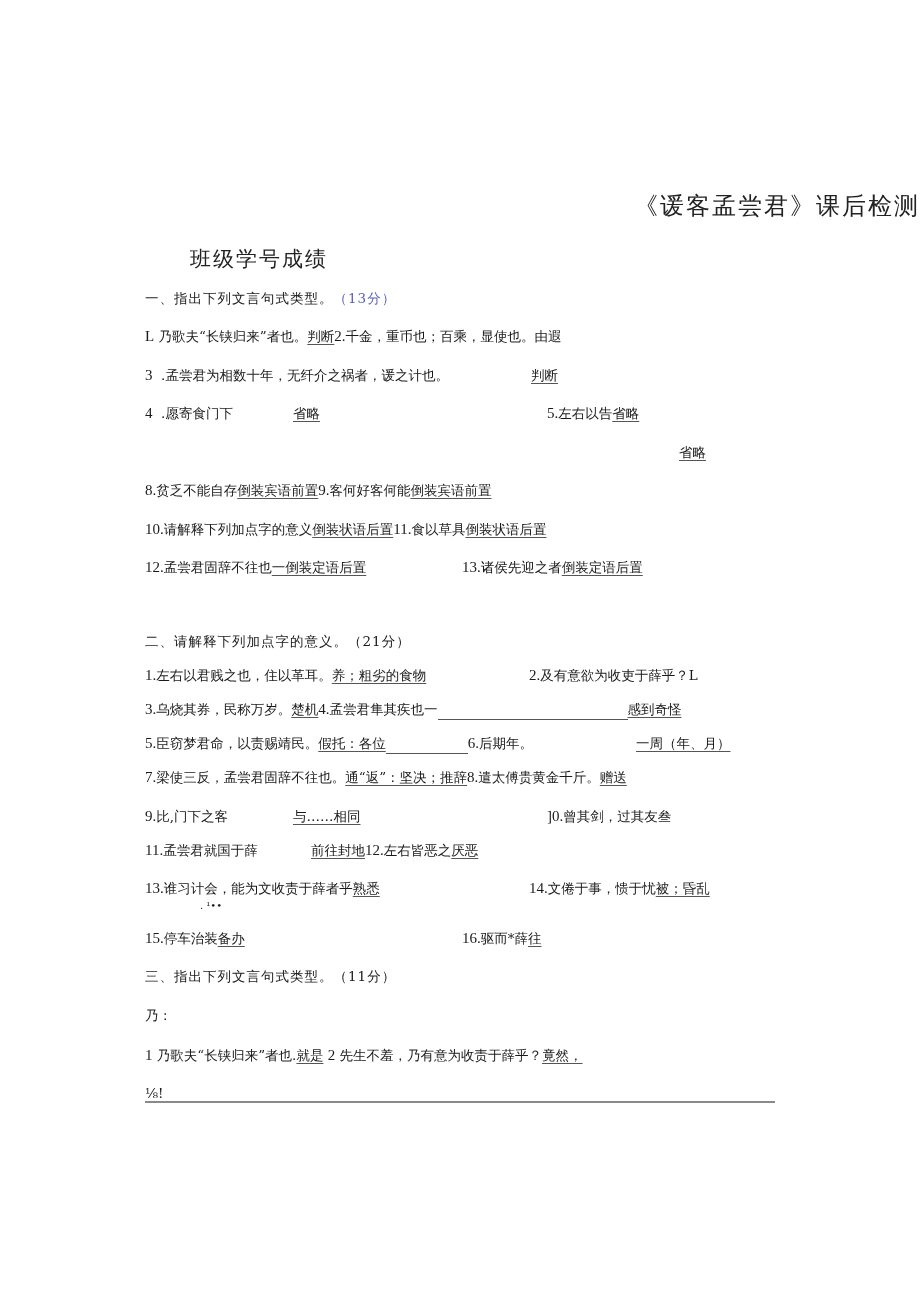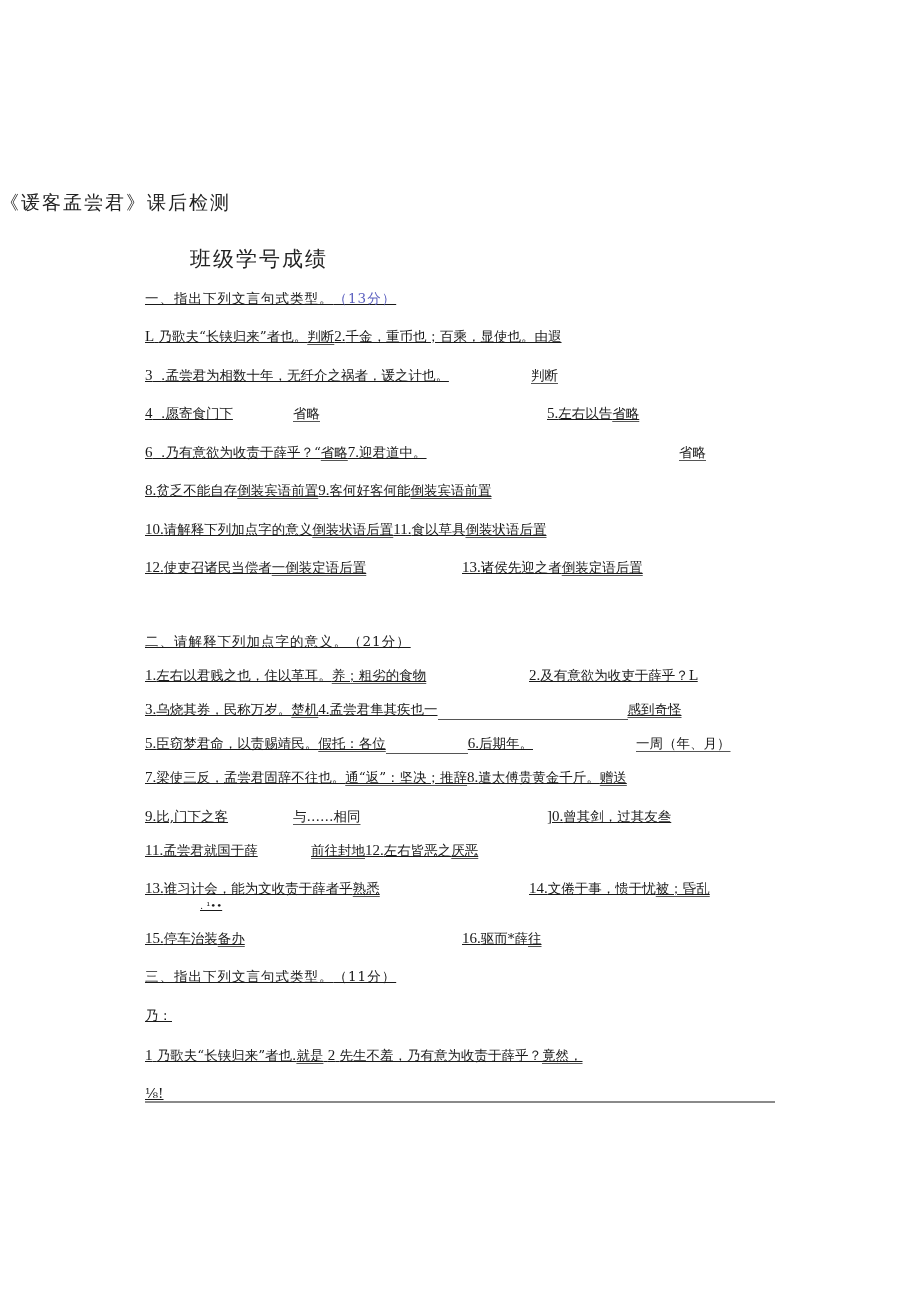--- a/index.html
+++ b/index.html
@@ -1,22 +1,22 @@
 <!DOCTYPE html>
 <html><head>
 <meta charset="utf-8">
 <style>
   html, body { margin:0; padding:0; background:#ffffff; }
   body { width:920px; height:1301px; position:relative; overflow:hidden;
          font-family:"DejaVu Serif","Liberation Serif",serif; color:#1a1a1a; }
   .page { position:absolute; left:0; top:0; width:920px; height:1301px; }
-  .title { position:absolute; left:0; width:920px; top:190px; text-align:left;
-           font-size:19px; letter-spacing:2px; color:#222; }
+  .title { position:absolute; left:0; width:920px; top:190px; text-align:right;
+           font-size:24px; letter-spacing:2px; color:#222; }
   .subhead { position:absolute; left:190px; top:245px; font-size:21px; letter-spacing:2px; color:#222; }
-  .line { position:absolute; left:145px; font-size:13.5px; white-space:nowrap; line-height:20px;text-decoration:underline; }
+  .line { position:absolute; left:145px; font-size:13.5px; white-space:nowrap; line-height:20px; }
   .sec { letter-spacing:1px; }
   .pts-blue { color:#5a5fbf; }
   .ans { text-decoration:underline; text-decoration-color:#555; text-underline-offset:3px; }
   .num { font-family:"Liberation Serif",serif; font-size:15px; }
   .rule { position:absolute; left:145px; top:1101px; width:630px; height:2px; background:#8a8a8a; }
   .fill { display:inline-block; border-bottom:1px solid #555; }
   .small { font-size:10px; }
 </style>
 </head>
 <body>
@@ -40,35 +40,32 @@
   <div class="line ans" style="top:365px; left:531px">判断</div>
 
   <div class="line" style="top:403px">
     <span class="num">4</span>&nbsp;&nbsp;<span>.愿寄食门下</span>
   </div>
   <div class="line ans" style="top:403px; left:293px">省略</div>
   <div class="line" style="top:403px; left:547px">
     <span class="num">5.</span><span>左右以告</span><span class="ans">省略</span>
   </div>
 
-  <div class="line" style="top:442px">
-    <span class="num">6</span>&nbsp;&nbsp;<span>.乃有意欲为收责于薛乎？“</span><span class="ans">省略</span><span class="num">7.</span><span>迎君道中。</span>
-  </div>
   <div class="line ans" style="top:442px; left:679px">省略</div>
 
   <div class="line" style="top:480px">
     <span class="num">8.</span><span>贫乏不能自存</span><span class="ans">倒装宾语前置</span><span class="num">9.</span><span>客何好客何能</span><span class="ans">倒装宾语前置</span>
   </div>
 
   <div class="line" style="top:519px">
     <span class="num">10.</span><span>请解释下列加点字的意义</span><span class="ans">倒装状语后置</span><span class="num">11.</span><span>食以草具</span><span class="ans">倒装状语后置</span>
   </div>
 
   <div class="line" style="top:557px">
-    <span class="num">12.</span><span>使吏召诸民当偿者</span><span class="ans">一倒装定语后置</span>
+    <span class="num">12.</span><span>孟尝君固辞不往也</span><span class="ans">一倒装定语后置</span>
   </div>
   <div class="line" style="top:557px; left:462px">
     <span class="num">13.</span><span>诸侯先迎之者</span><span class="ans">倒装定语后置</span>
   </div>
 
   <div class="line sec" style="top:631px">
     <span>二、请解释下列加点字的意义。</span><span>（21分）</span>
   </div>
 
   <div class="line" style="top:665px">

